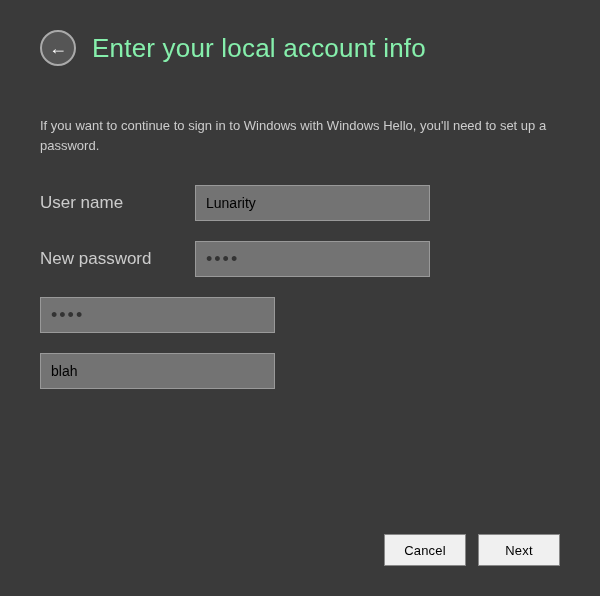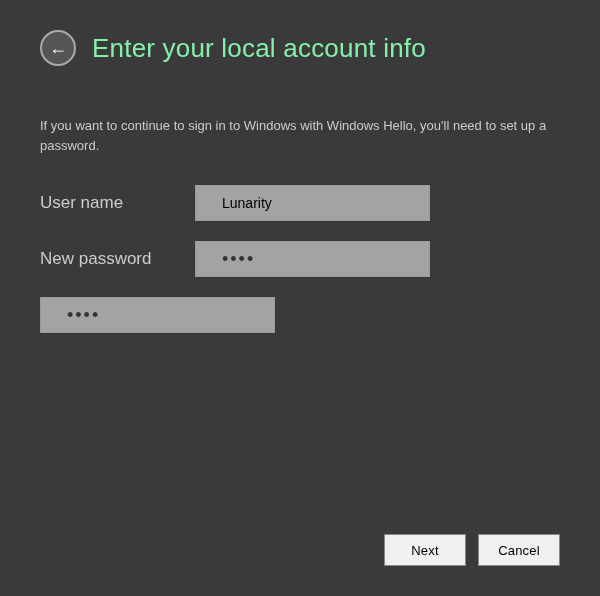--- a/index.html
+++ b/index.html
@@ -91,23 +91,23 @@
     .form-label {
       width: 155px;
       font-size: 17px;
       color: #cccccc;
       flex-shrink: 0;
     }
 
     .form-input {
       flex: 1;
       height: 36px;
-      background-color: #a3a3a3;
+      background-color: #737373;
       border: 1px solid #999;
-      padding: 0 26px;
+      padding: 0 10px;
       font-size: 14px;
       color: #000000;
       outline: none;
       font-family: 'Segoe UI', Arial, sans-serif;
       max-width: 235px;
     }
 
     .form-input.password-field {
       font-size: 18px;
       letter-spacing: 2px;
@@ -168,22 +168,23 @@
     <div class="form-row">
       <label class="form-label">New password</label>
       <input class="form-input password-field" type="password" value="1234" style="">
     </div>
 
     <div class="form-row">
       <input class="form-input password-field" type="password" value="1234" style="">
     </div>
 
     <div class="form-row">
+      <input class="form-input" type="text" value="blah" style="">
     </div>
 
   </div>
 
   <div class="footer">
+    <button class="btn btn-cancel">Cancel</button>
     <button class="btn btn-next">Next</button>
-    <button class="btn btn-cancel">Cancel</button>
   </div>
 
 </div>
 
 </body></html>

